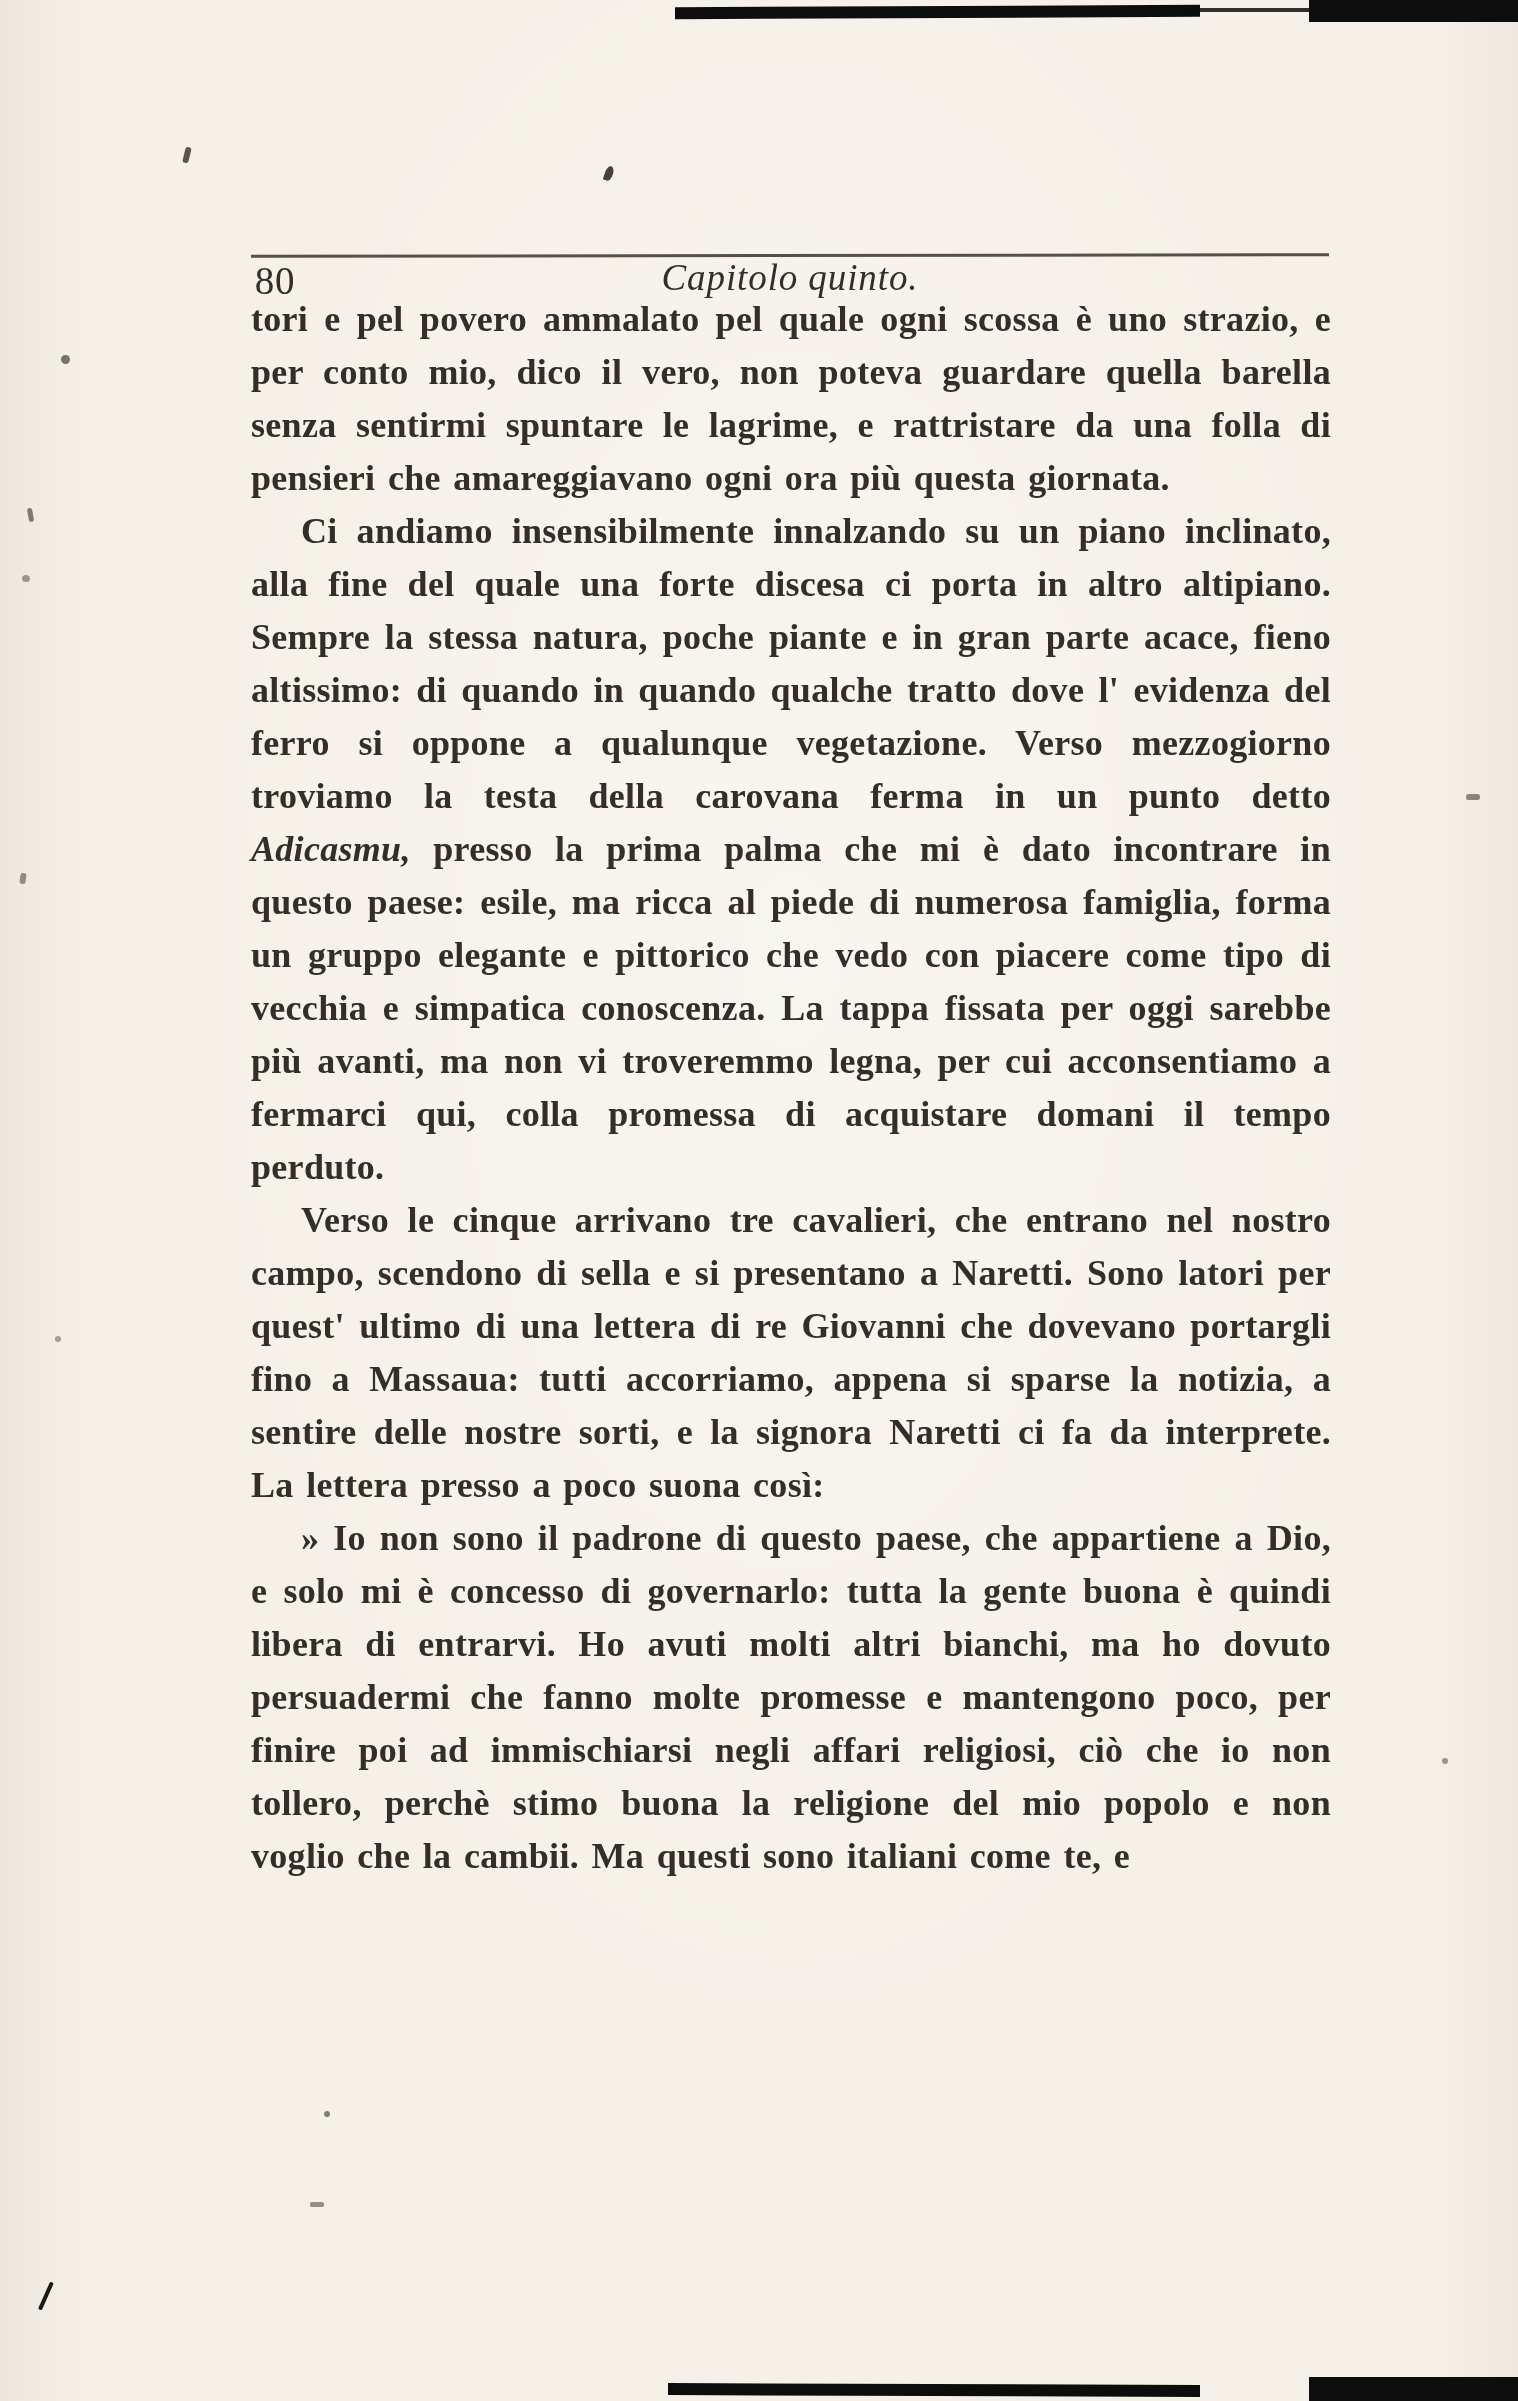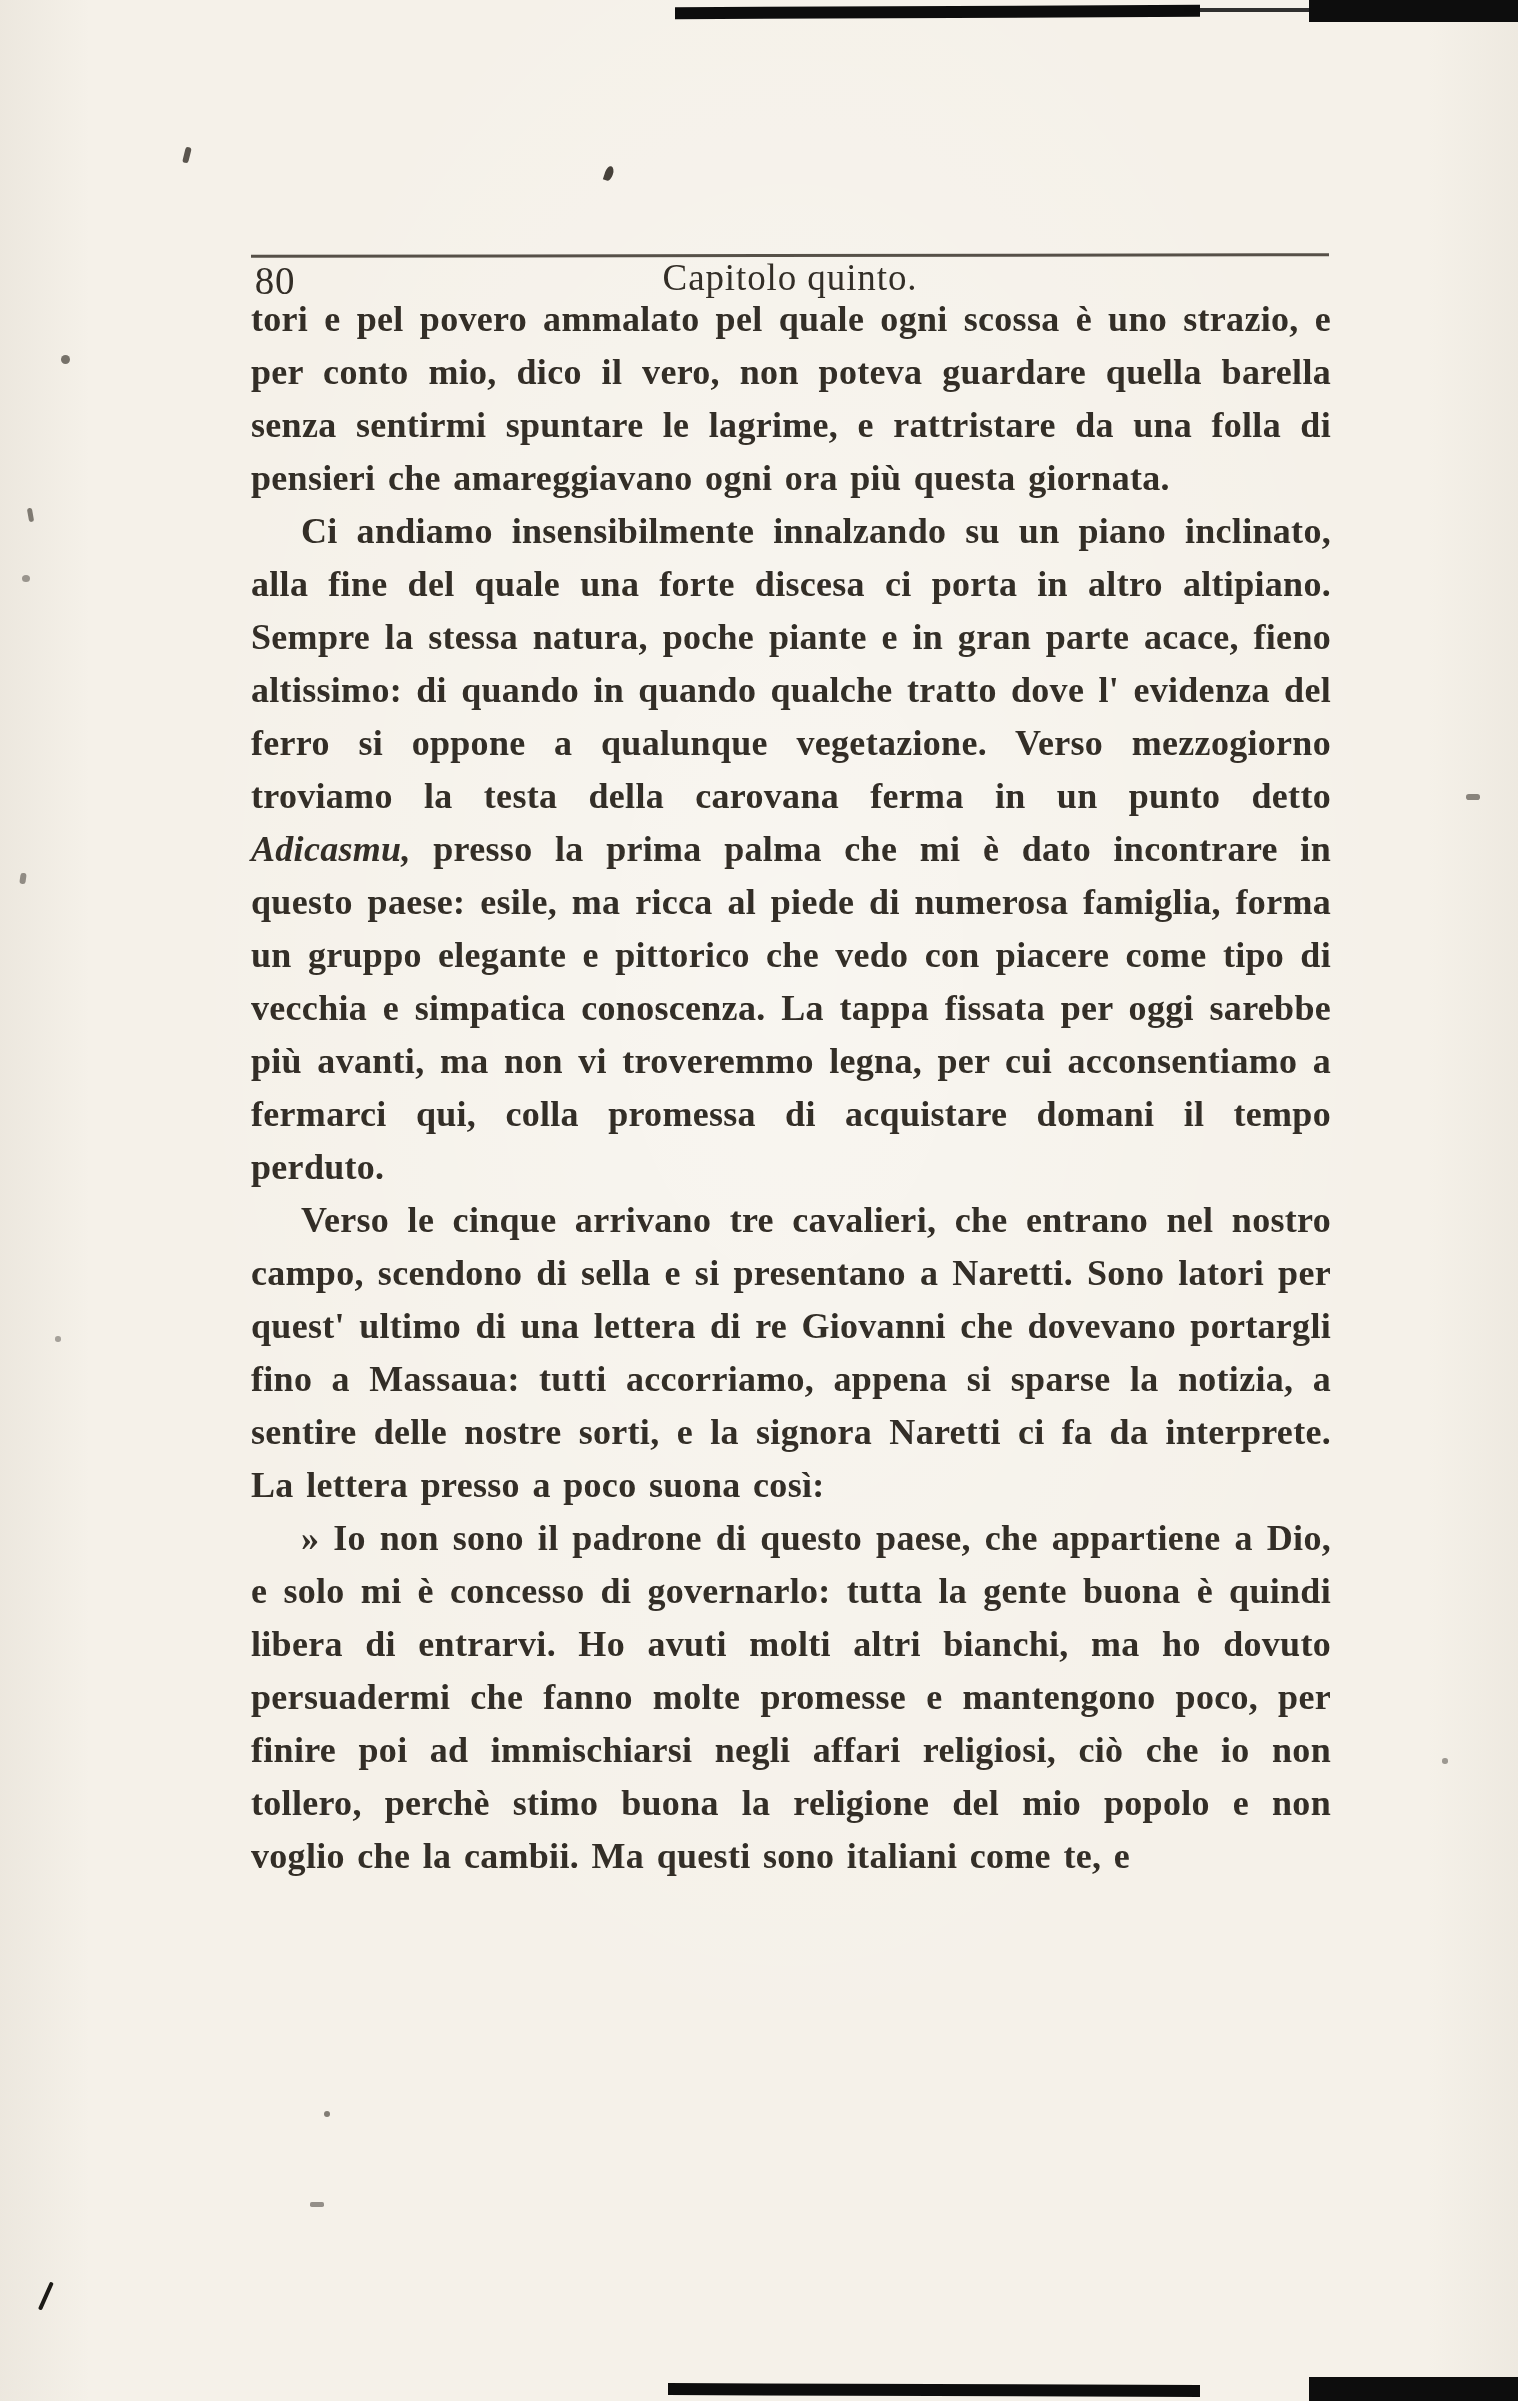--- a/index.html
+++ b/index.html
@@ -20,21 +20,21 @@
   
   #header-row {
     position: absolute; left: 251px; top: 204px; width: 1078px; height: 50px; margin-top: 48px;
   }
   #page-number {
     position: absolute; left: 3.7px; top: 5.5px;
     font-size: 39px; color: var(--ink, #332e27); letter-spacing: 0.9px;
   }
   #chapter-title {
     position: absolute; left: 0; right: 0; top: 3.7px;
-    text-align: center; 
+    text-align: center; font-style: italic;
     font-size: 37px; color: var(--ink, #332e27); letter-spacing: 0.9px;
   }
   #header-rule {
     position: absolute; left: 251px; top: 254px; width: 1078px; height: 2.8px;
     background: #39342c; opacity: 0.85; transform: rotate(-0.08deg);
   }
   
   #text-block {
     position: absolute; left: 251px; top: 293px; width: 1080px;
     font-size: 36px; line-height: 53px; color: var(--ink, #332e27);

